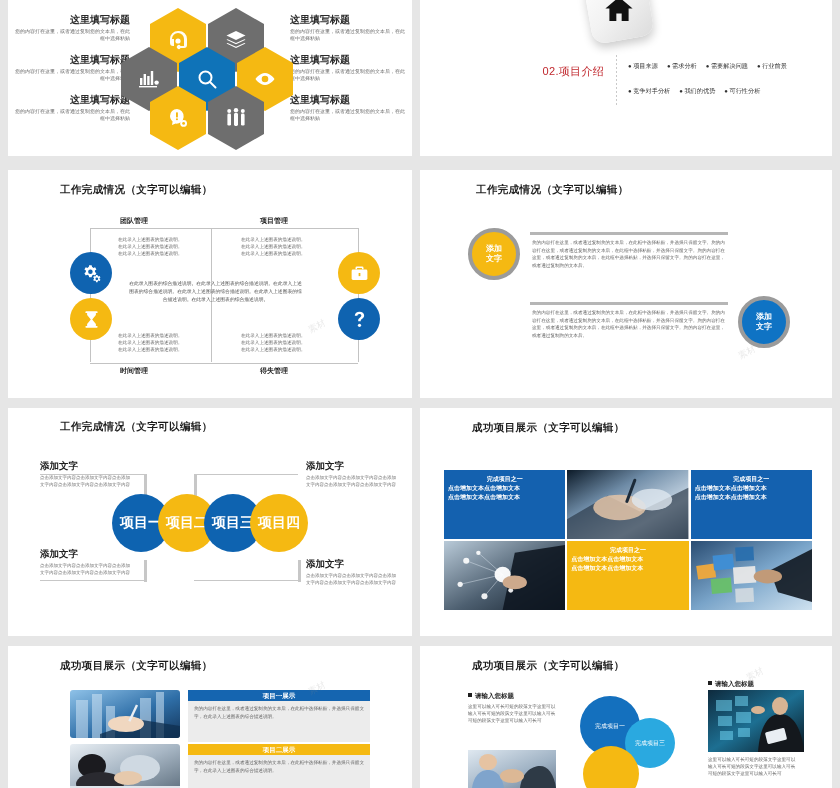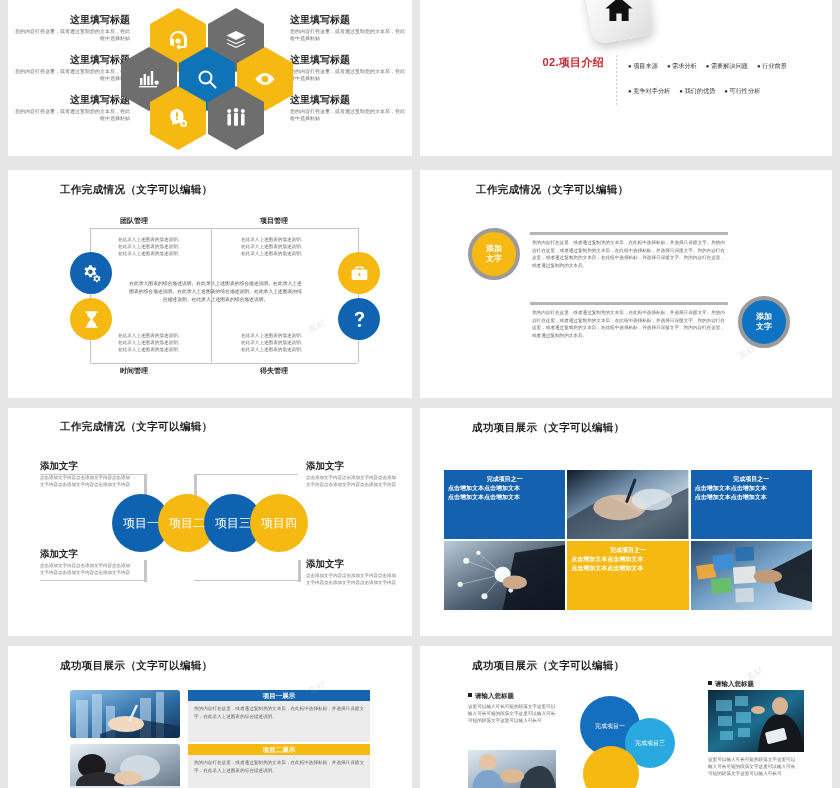--- a/index.html
+++ b/index.html
@@ -55,22 +55,22 @@
   #slide2{left:420px;top:0px;width:412px;height:156px;}
   .homebadge{
     position:absolute;left:168px;top:-22px;width:62px;height:62px;border-radius:13px;
     background:linear-gradient(140deg,#fdfdfd 0%,#f2f2f2 46%,#dcdcdc 100%);
     transform:rotate(-10deg);
     box-shadow:0 5px 10px rgba(0,0,0,.20);
     display:flex;align-items:center;justify-content:center;
   }
   .homebadge svg{width:32px;height:32px;transform:rotate(10deg);}
   .sec-no{
-    position:absolute;left:68px;top:55px;width:116px;text-align:right;
-    color:#C0272D;font-weight:bold;font-size:11px;letter-spacing:.3px;
+    position:absolute;left:68px;top:64px;width:116px;text-align:right;
+    color:#C0272D;font-weight:normal;font-size:11px;letter-spacing:.3px;
   }
   .sec-div{position:absolute;left:196px;top:55px;width:1px;height:52px;
     background:repeating-linear-gradient(to bottom,#c9c9c9 0 2px,transparent 2px 4px);}
   .sec-list{position:absolute;left:208px;top:62px;width:190px;}
   .sec-row{display:flex;gap:9px;margin-bottom:16px;}
   .sec-it{font-size:6.2px;color:#333;white-space:nowrap;}
   .sec-it b{font-weight:normal;color:#333;margin-right:1.5px;font-size:6px;}
 
   
   #slide3{left:8px;top:170px;width:404px;height:228px;}
@@ -112,21 +112,21 @@
   .bar2{left:110px;top:132px;width:198px;}
   .p-block{position:absolute;width:196px;font-size:4.6px;color:#5c5c5c;line-height:1.65;}
   .pb1{left:112px;top:69px;} .pb2{left:112px;top:139px;}
 
   
   #slide5{left:8px;top:408px;width:404px;height:228px;}
   #slide5 .s-title{position:absolute;left:52px;top:12px;}
   .chain{position:absolute;left:104px;top:86px;}
   .chain .c{position:absolute;width:58px;height:58px;border-radius:50%;
     display:flex;align-items:center;justify-content:center;
-    color:#fff;font-weight:normal;font-size:12px;}
+    color:#fff;font-weight:bold;font-size:14px;}
   .c1{left:0px;background:#0E63B0;}
   .c2{left:46px;background:#F5B912;}
   .c3{left:92px;background:#0E63B0;}
   .c4{left:138px;background:#F5B912;}
   .lead{position:absolute;border:1px solid #c7c7c7;}
   .ld1{left:32px;top:66px;width:104px;height:1px;border:none;border-top:1px solid #c7c7c7;}
   .ld1v{left:136px;top:66px;width:1px;height:20px;background:#c7c7c7;}
   .ld2{left:186px;top:66px;width:104px;height:1px;border:none;border-top:1px solid #c7c7c7;}
   .ld2v{left:186px;top:66px;width:1px;height:20px;background:#c7c7c7;}
   .ld3{left:32px;top:172px;width:104px;height:1px;border:none;border-top:1px solid #c7c7c7;}

